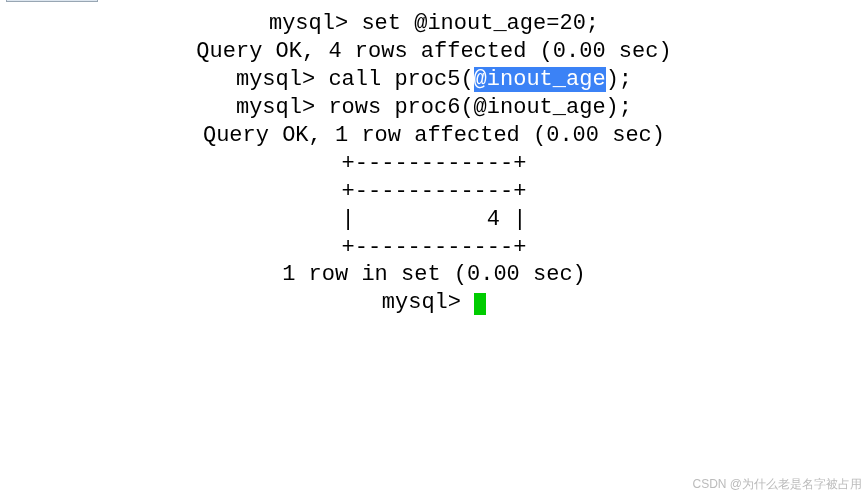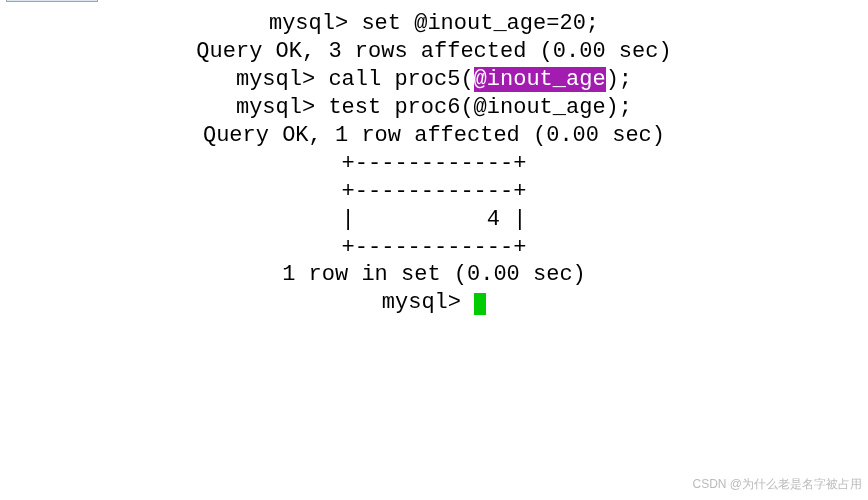--- a/index.html
+++ b/index.html
@@ -10,21 +10,21 @@
       line-height: 1.27;
       padding: 10px 8px;
       color: #000;
       position: relative;
       width: 868px;
       height: 500px;
       overflow: hidden;
     }
     .line { white-space: pre; }
     .selected {
-      background: #a21caf;
+      background: #3b82f6;
       color: #fff;
     }
     .cursor {
       display: inline-block;
       width: 12px;
       height: 22px;
       background: #00cc00;
       vertical-align: text-bottom;
     }
     .prompt { }
@@ -48,24 +48,24 @@
       border-top: none;
     }
   </style>
 </head>
 <body>
 
 <div class="tab-stub"></div>
 
 <div class="terminal">
   <div class="line"><span class="prompt">mysql&gt;</span> <span>set @inout_age=20;</span></div>
-  <div class="line">Query OK, 3 rows affected (0.00 sec)</div>
+  <div class="line">Query OK, 4 rows affected (0.00 sec)</div>
   <div class="line"></div>
   <div class="line"><span class="prompt">mysql&gt;</span> <span>call proc5(</span><span class="selected">@inout_age</span><span>);</span></div>
-  <div class="line"><span class="prompt">mysql&gt;</span> <span>test proc6(@inout_age);</span></div>
+  <div class="line"><span class="prompt">mysql&gt;</span> <span>rows proc6(@inout_age);</span></div>
   <div class="line">Query OK, 1 row affected (0.00 sec)</div>
   <div class="line"></div>
   <div class="line">+------------+</div>
   <div class="line">+------------+</div>
   <div class="line">|          4 |</div>
   <div class="line">+------------+</div>
   <div class="line">1 row in set (0.00 sec)</div>
   <div class="line"></div>
   <div class="line"><span class="prompt">mysql&gt;</span> <span class="cursor"></span></div>
 </div>

